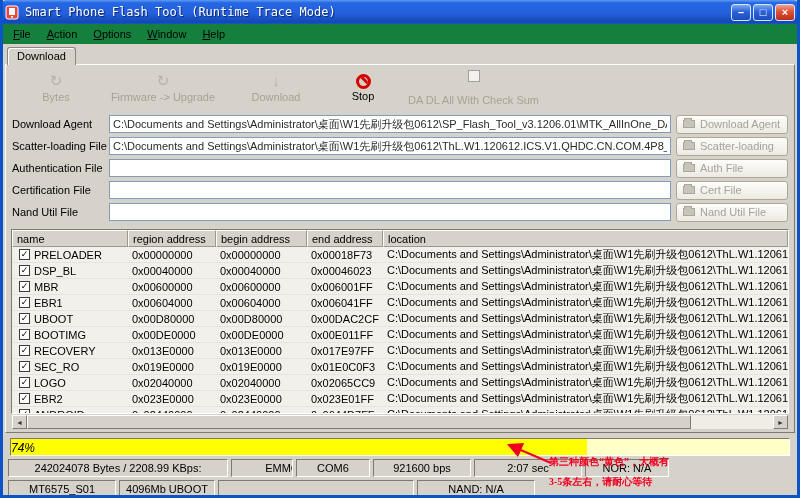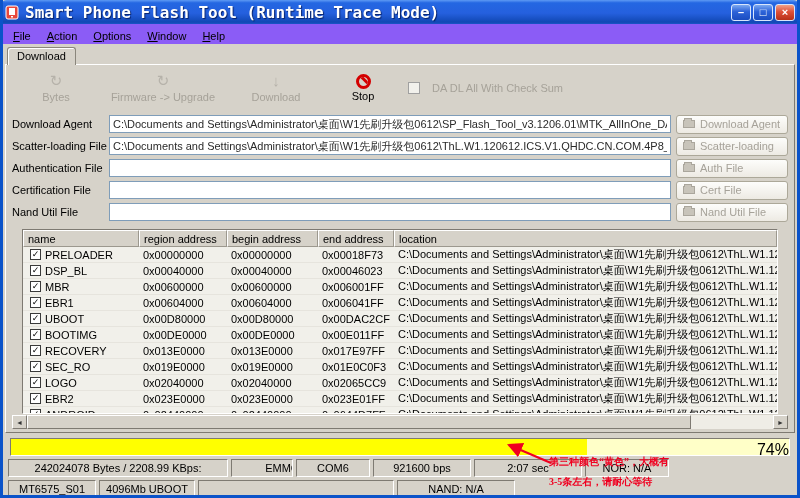--- a/index.html
+++ b/index.html
@@ -9,31 +9,31 @@
     border:3px solid #0B53C9;border-top:none;background:#D6D2C9;
     font-family:"Liberation Sans",sans-serif;font-size:11px;color:#000;overflow:hidden;
   }
   
   .titlebar{
     height:24px;margin:0 -3px;display:flex;align-items:center;padding:0 5px;
     background:linear-gradient(180deg,#5E9AF4 0%,#2467E2 12%,#2560DE 55%,#1148B4 92%,#1A55C8 100%);
     border-radius:7px 7px 0 0;
   }
   .title-text{
-    flex:1;color:#FFF;font-family:"DejaVu Sans Mono",monospace;font-weight:bold;font-size:16px;
+    flex:1;color:#FFF;font-family:"DejaVu Sans Mono",monospace;font-weight:normal;font-size:12px;
     text-shadow:1px 1px 1px rgba(0,20,80,.8);margin-left:5px;white-space:nowrap;overflow:hidden;
   }
   .wbtn{
     width:20px;height:17px;margin-left:2px;border:1px solid #D8E6FC;border-radius:3px;
     color:#FFF;font-size:11px;font-weight:bold;display:flex;align-items:center;justify-content:center;
     background:linear-gradient(#7CA8F0,#2C62D8 45%,#1A4DC0);cursor:default;
   }
   .wbtn.close{background:linear-gradient(#F0A088,#DE5038 45%,#B83018);}
   
-  .menubar{height:20px;display:flex;padding:4px 2px;background:#8b5cf6;}
+  .menubar{height:20px;display:flex;align-items:center;padding:9px 2px;background:#15803d;}
   .menu-item{display:inline-block;padding:2px 8px;}
   .menu-item::first-letter{text-decoration:underline;}
   
   .tabstrip{height:20px;padding:2px 0 0 4px;position:relative;}
   .tab{
     display:inline-block;padding:2px 9px 3px;background:#D6D2C9;position:relative;top:1px;
     border:1px solid #8A867C;border-bottom:none;border-radius:3px 3px 0 0;
     box-shadow:inset 1px 1px 0 #FFF;z-index:2;
   }
   .tabpage{
@@ -44,39 +44,39 @@
   .toolbar{height:46px;display:flex;align-items:center;padding:0 10px;}
   .tbtn{display:flex;flex-direction:column;align-items:center;justify-content:center;gap:1px;color:#A6A299;}
   .tbtn .tico{height:17px;font-size:15px;line-height:16px;color:#B6B2AA;}
   .tbtn.enabled{color:#000;}
   .b-format{width:80px;}
   .b-firmware{width:110px;margin-left:12px;}
   .b-download{width:80px;margin-left:18px;}
   .b-stop{width:50px;margin-left:22px;}
   .stop-ico{width:15px;height:15px;border:3px solid #D40000;border-radius:50%;position:relative;overflow:hidden;}
   .stop-ico::after{content:'';position:absolute;left:-3px;top:3.5px;width:22px;height:3px;background:#D40000;transform:rotate(45deg);}
-  .cksum{display:flex;align-items:center;gap:12px;margin-left:20px;color:#A6A299;}
+  .cksum{display:flex;align-items:center;gap:12px;margin-left:20px;color:#A6A299;flex-direction:column;}
   .cbx{width:12px;height:12px;border:1px solid #A0A0A0;background:#F2F1EC;}
   
   .fields{padding:2px 6px;}
   .frow{display:flex;align-items:center;height:22px;}
   .flabel{width:97px;}
   input.fld{
     flex:1;height:18px;border:1px solid #7F9DB9;background:#FFF;color:#2A2A2A;
     font-family:"Liberation Sans",sans-serif;font-size:11px;padding:0 3px;
   }
   .fbtn{
     width:112px;margin-left:5px;height:19px;display:flex;align-items:center;gap:5px;
     background:linear-gradient(#FDFDFB,#EDEAE3);border:1px solid #ACA899;border-radius:3px;
     color:#A6A299;padding:0 6px;white-space:nowrap;overflow:hidden;
   }
   .folder-ico{width:12px;height:8px;background:#C8C4BA;border:1px solid #AAA69C;position:relative;flex:none;}
   .folder-ico::before{content:'';position:absolute;left:0;top:-3px;width:6px;height:2px;background:#C8C4BA;border:1px solid #AAA69C;border-bottom:none;}
   
-  .table{margin:4px 16px 0;height:185px;background:#84cc16;border:1px solid;border-color:#7E7A72 #FFF #FFF #7E7A72;overflow:hidden;}
+  .table{margin:4px 5px 0;height:185px;background:#84cc16;border:1px solid;border-color:#7E7A72 #FFF #FFF #7E7A72;overflow:hidden;}
   .thead{display:flex;height:17px;background:#D6D2C9;}
   .th{
     padding:2px 4px;border-right:1px solid #9C988E;border-top:1px solid #FFF;border-bottom:1px solid #9C988E;
     border-left:1px solid #FFF;white-space:nowrap;overflow:hidden;
   }
   .c-name{width:116px;flex:none;display:flex;align-items:center;}
   .c-region{width:88px;flex:none;}
   .c-begin{width:91px;flex:none;}
   .c-end{width:76px;flex:none;}
   .c-loc{flex:1;min-width:0;}
@@ -91,29 +91,29 @@
   .hscroll{margin:1px 6px 0;height:14px;display:flex;background:#EFEDE6;}
   .sarrow{
     flex:none;width:15px;background:#D6D2C9;border:1px solid;border-color:#FFF #7E7A72 #7E7A72 #FFF;
     font-size:7px;display:flex;align-items:center;justify-content:center;color:#333;
   }
   .strack{flex:1;position:relative;background:#EFEDE6;}
   .sthumb{position:absolute;left:0;top:0;bottom:0;width:89%;background:#D6D2C9;border:1px solid;border-color:#FFF #7E7A72 #7E7A72 #FFF;}
   
   .progress{margin:5px 7px 0;height:18px;border:1px solid;border-color:#7E7A72 #FFF #FFF #7E7A72;background:#FFFFC8;position:relative;}
   .pfill{height:100%;background:#FFFF00;}
-  .plabel{position:absolute;left:0;right:0;top:2px;text-align:right;font-size:16px;color:#000;}
+  .plabel{position:absolute;left:0;right:0;top:2px;text-align:left;font-size:12px;color:#000;font-style:italic;}
   
   .srow{display:flex;margin:3px 5px 0;gap:3px;}
   .scell{
     border:1px solid;border-color:#7E7A72 #FFF #FFF #7E7A72;height:18px;background:#D6D2C9;
     display:flex;align-items:center;justify-content:center;padding:0 4px;white-space:nowrap;overflow:hidden;
   }
   .w-bytes{width:220px;text-align:right;}.w-emmc{width:62px;padding-left:44px;}.w-com{width:74px;}.w-bps{width:98px;}.w-sec{width:108px;}.w-nor{width:84px;}
-  .w-chip{width:88px;}.w-dram{width:96px;}.w-gap{width:196px;}.w-nand{width:118px;}
+  .w-chip{width:108px;}.w-dram{width:96px;}.w-gap{width:196px;}.w-nand{width:118px;}
   
   .anno{
     position:absolute;left:546px;top:452px;color:#F00020;font-weight:bold;font-size:10px;line-height:20px;
     white-space:nowrap;font-family:Liberation Serif, serif;z-index:5;
   }
   .anno-arrow{position:absolute;left:496px;top:438px;z-index:5;}
 </style>
 </head>
 <body>
 

